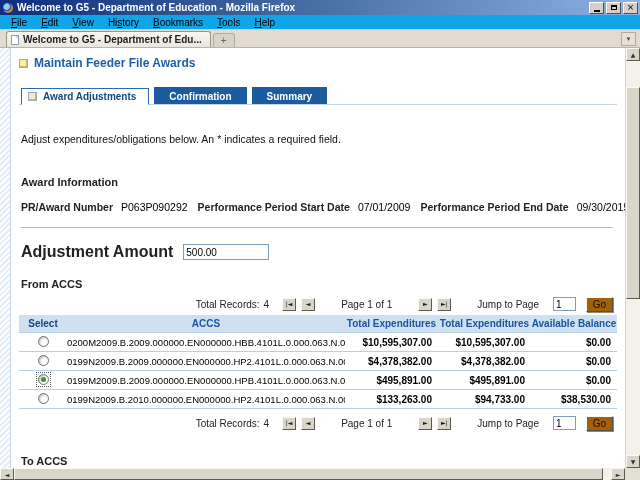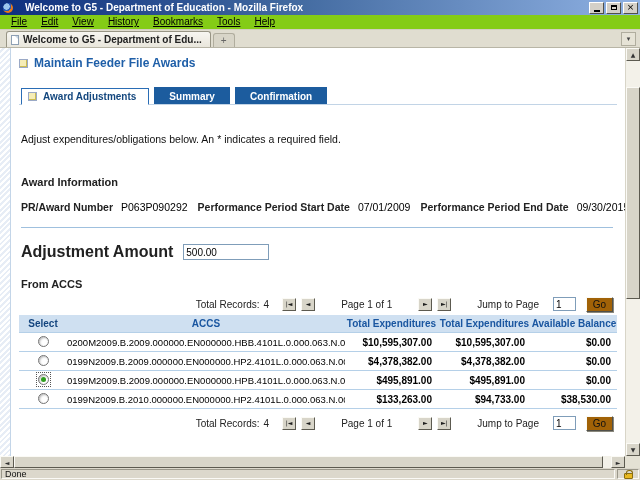--- a/index.html
+++ b/index.html
@@ -3,27 +3,27 @@
 <meta charset="utf-8">
 <style>
   * { box-sizing: border-box; margin: 0; padding: 0; }
   html,body { width:640px; height:480px; overflow:hidden; }
   body { font-family:"Liberation Sans", sans-serif; }
   .win { width:640px; height:480px; display:flex; flex-direction:column; background:#fff; }
 
   
   .titlebar { height:15px; flex:0 0 15px; background:linear-gradient(90deg,#0d2f7e,#41699f 45%,#8fb1e3); display:flex; align-items:center; padding:0 2px 0 3px; }
   .ff-icon { width:10px; height:10px; border-radius:50%; background:radial-gradient(circle at 35% 35%, #9cc7ee 0 34%, #2a5cb8 35% 52%, #e87817 53%); flex:0 0 10px; }
-  .title-text { color:#fff; font-size:10px; font-weight:bold; margin-left:12px; flex:1; white-space:nowrap; overflow:hidden; }
+  .title-text { color:#fff; font-size:10px; font-weight:bold; margin-left:4px; flex:1; white-space:nowrap; overflow:hidden; }
   .winbtn { width:15px; height:12px; background:#d4d0c8; border:1px solid; border-color:#fff #50504a #50504a #fff; margin-left:2px; display:flex; align-items:center; justify-content:center; font-size:9px; line-height:9px; color:#000; padding:0; font-family:"DejaVu Sans", sans-serif; }
   .glyph-min { width:6px; height:2px; background:#000; margin-top:6px; }
   .glyph-restore { width:6px; height:5px; border:1px solid #000; border-top-width:2px; }
 
   
-  .menubar { height:15px; flex:0 0 15px; background:#84cc16; border-bottom:1px solid #d2cfc0; display:flex; padding-left:4px;text-decoration:underline; }
+  .menubar { height:15px; flex:0 0 15px; background:#0ea5e9; border-bottom:1px solid #d2cfc0; display:flex; align-items:center; padding-left:4px; }
   .menu-item { font-size:10px; color:#000; padding:1px 7px; cursor:default; }
   .accel { text-decoration:underline; }
 
   
   .tabstrip { height:18px; flex:0 0 18px; background:#e0ddd0; border-bottom:1px solid #b8b5a6; display:flex; align-items:flex-end; padding-left:6px; }
   .btab { height:16px; background:linear-gradient(#f7f6f1,#e9e6dc); border:1px solid #989585; border-bottom:none; border-radius:3px 3px 0 0; display:flex; align-items:center; padding:0 8px 0 4px; min-width:160px;margin-top:36px; }
   .doc-icon { width:8px; height:10px; background:#fff; border:1px solid #8ea0b4; margin-right:4px; position:relative; }
   .doc-icon::after { content:""; position:absolute; right:0; top:0; border-style:solid; border-width:0 3px 3px 0; border-color:transparent #c9d6e2 transparent transparent; }
   .btab-label { font-size:10px; font-weight:bold; color:#222; white-space:nowrap; }
   .newtab { height:14px; width:22px; margin-left:2px; background:#d8d5c8; border:1px solid #b0ad9e; border-bottom:none; border-radius:3px 3px 0 0; font-size:10px; color:#666; text-align:center; line-height:13px; }
@@ -160,24 +160,24 @@
         <span class="mini-icon"></span>
         <span class="page-title">Maintain Feeder File Awards</span>
       </div>
 
       <div class="g5-tabs">
         <span class="g5-tab active">
             <span class="mini-icon"></span>
             <span>Award Adjustments</span>
           </span>
         <span class="g5-tab">
-            <span>Summary</span>
+            <span>Confirmation</span>
           </span>
         <span class="g5-tab">
-            <span>Confirmation</span>
+            <span>Summary</span>
           </span>
       </div>
 
       <div class="instruction">Adjust expenditures/obligations below. An * indicates a required field.</div>
 
       <div class="section-heading">Award Information</div>
 
       <div class="award-row">
         <span class="lbl">PR/Award Number</span>
         <span class="val">P063P090292</span>
@@ -287,22 +287,14 @@
 
   <div class="hscroll">
     <button class="hbtn">◄</button>
     <div class="htrack">
       <div class="hthumb"></div>
     </div>
     <button class="hbtn">►</button>
     <div class="hcorner"></div>
   </div>
 
-  <div class="statusbar">
-    <div class="spanel grow">
-      <span class="status-text">Done</span>
-    </div>
-    <div class="spanel lockp">
-      <span class="lock"></span>
-    </div>
-  </div>
 
 </div>
 
 </body></html>

